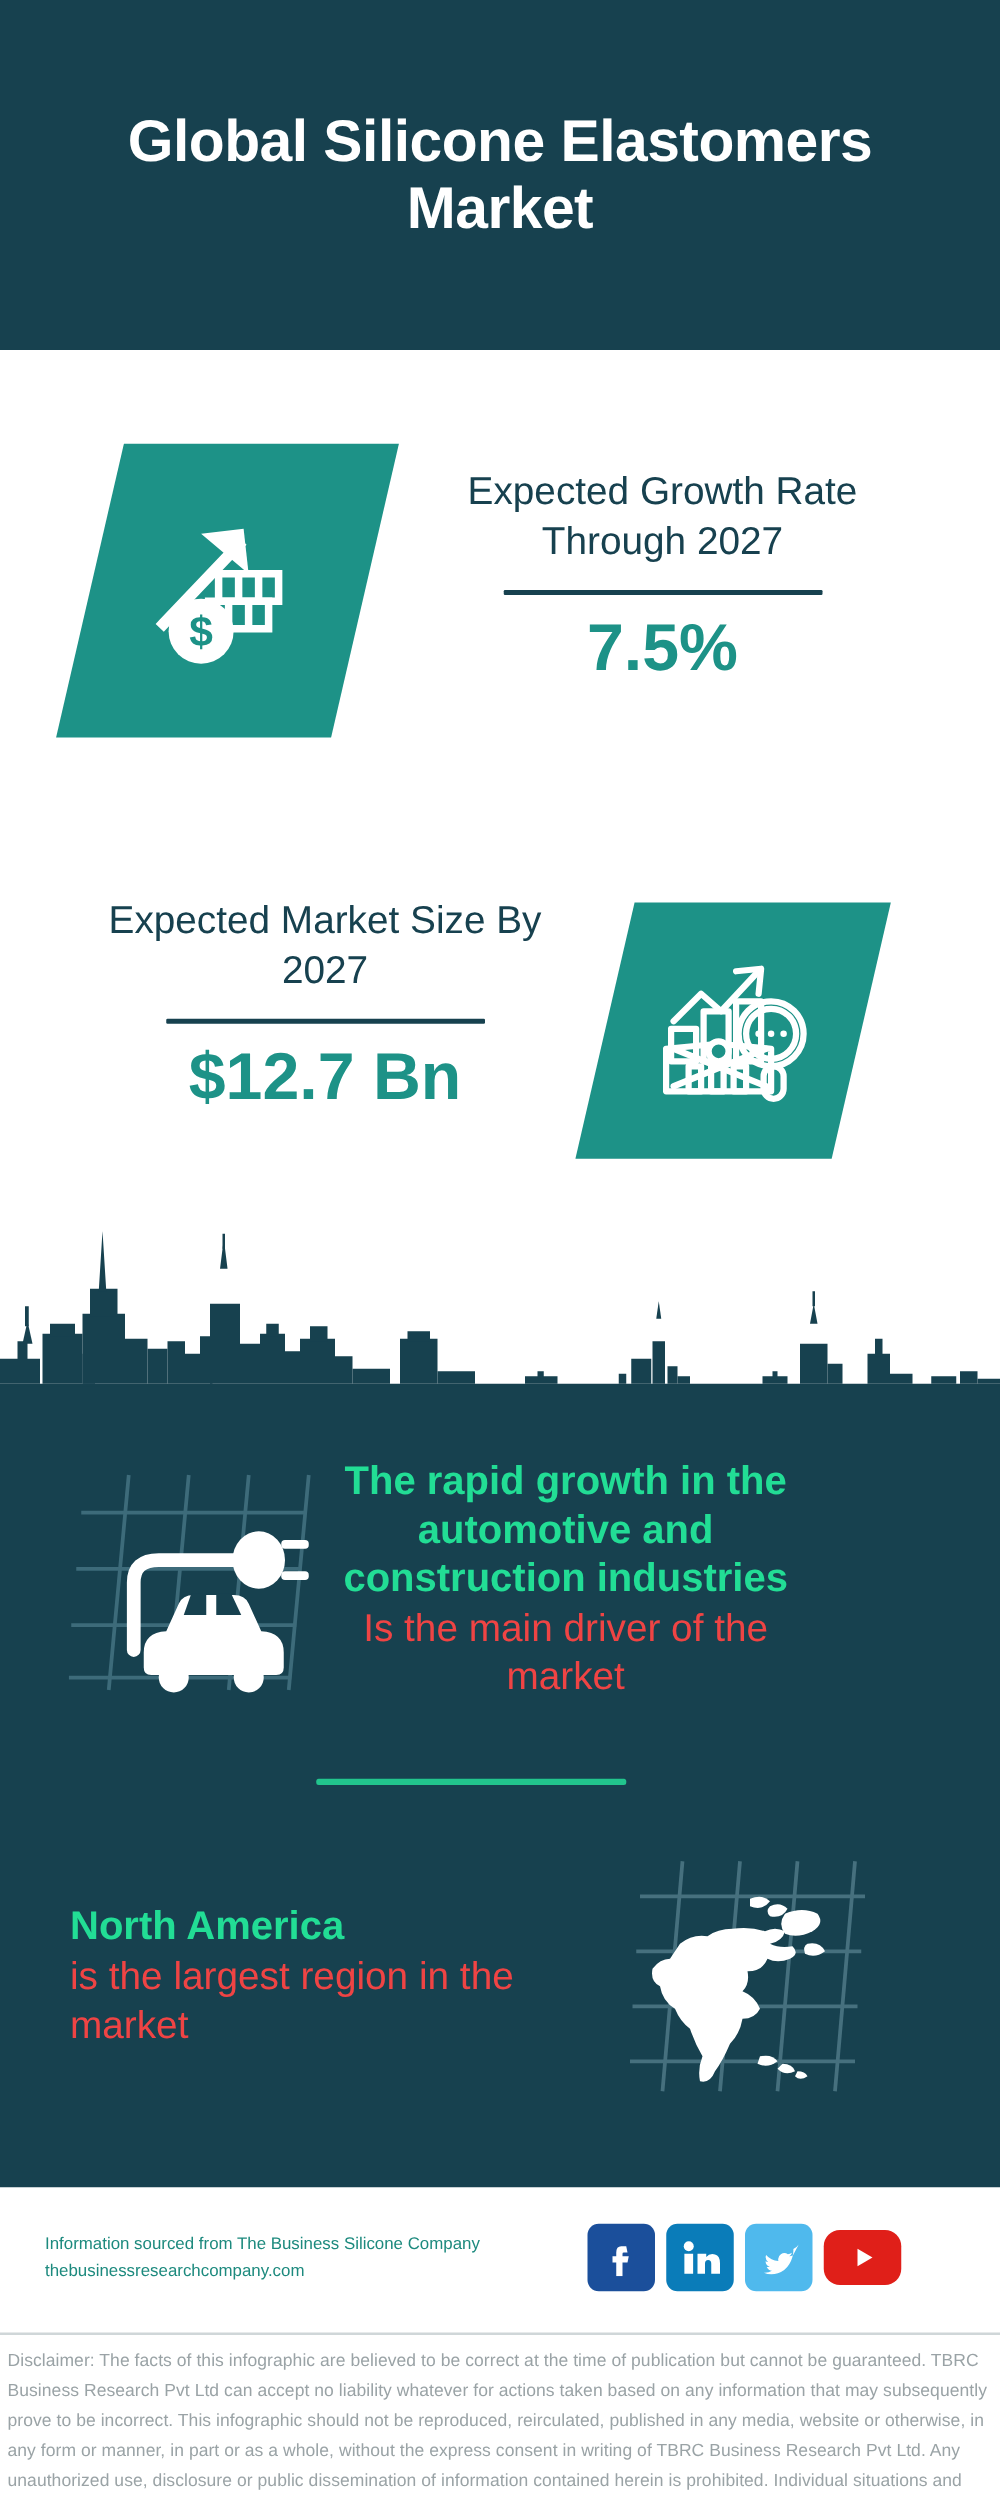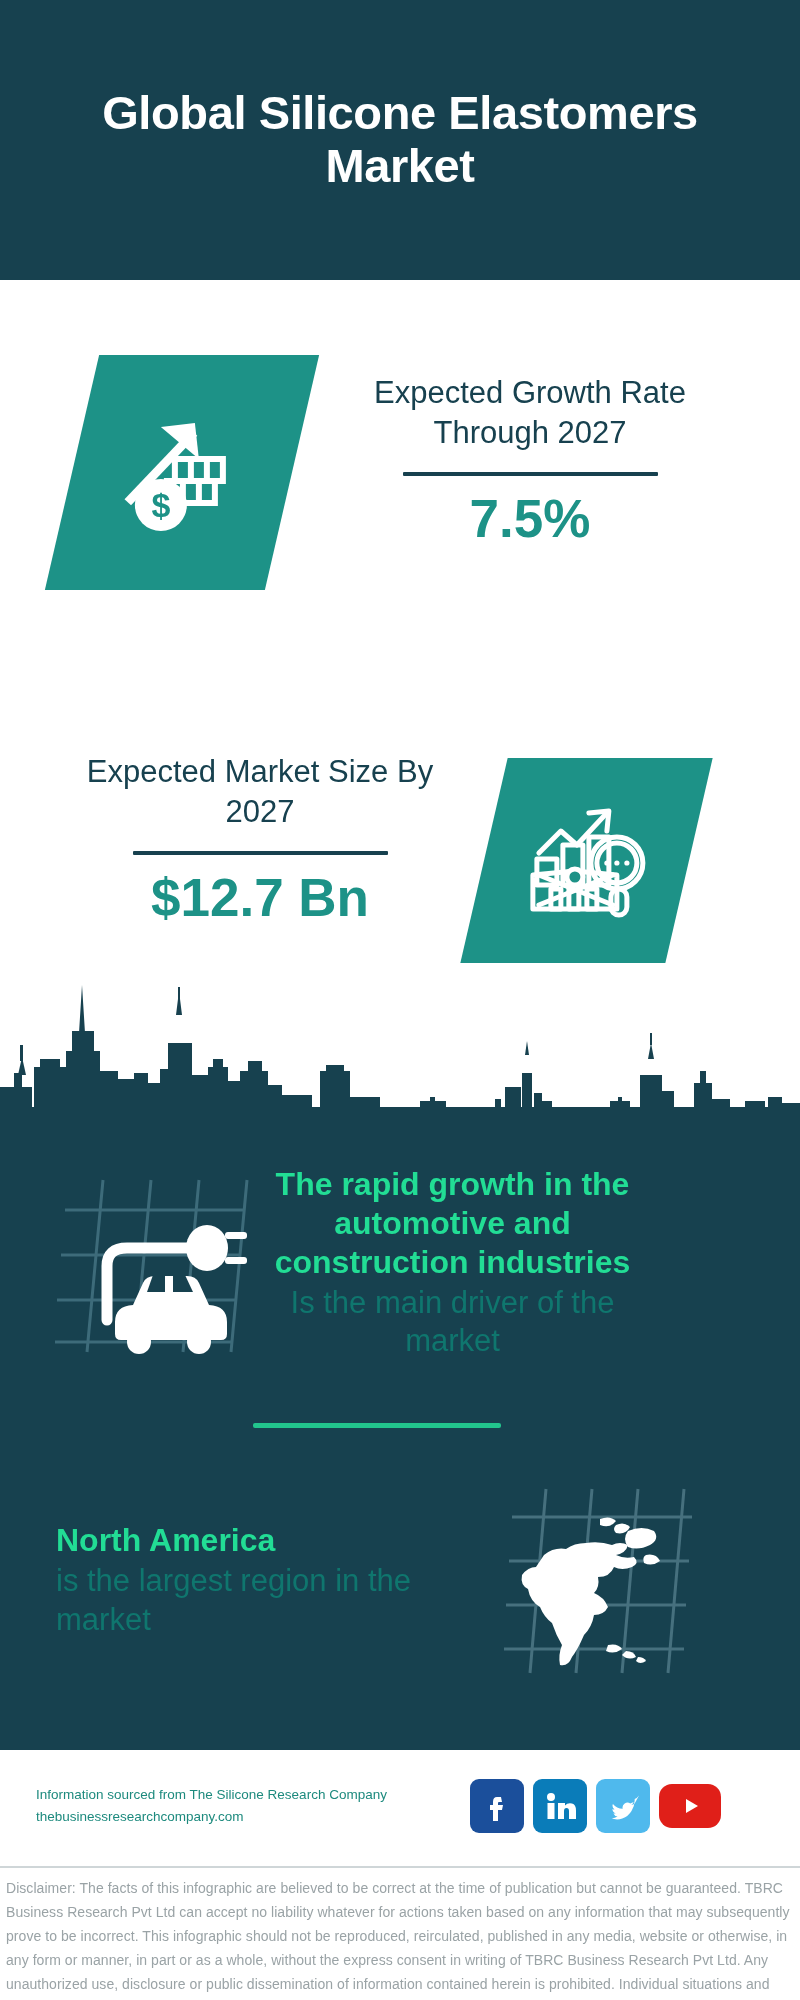--- a/index.html
+++ b/index.html
@@ -82,21 +82,21 @@
   .stat-value {
     color: #1d9287;
     font-size: 53px;
     font-weight: bold;
     line-height: 1.1;
   }
 
   
   .stat2 {
     position: absolute;
-    top: 736px; left: 0;
+    top: 700px; left: 0;
     width: 728px;
     height: 260px;
     display: flex;
     align-items: flex-start;
   }
   .stat2-text {
     margin-left: 60px;
     padding-top: 16px;
     width: 400px;
     text-align: center;
@@ -140,21 +140,21 @@
     text-align: center;
   }
   .hl-green {
     color: #22dd95;
     font-size: 32px;
     font-weight: bold;
     line-height: 1.22;
     display: block;
   }
   .sub-white {
-    color: #0f766e;
+    color: #ef4444;
     font-size: 31px;
     line-height: 1.24;
     display: block;
     margin-top: 2px;
   }
   .mid-rule {
     position: absolute;
     top: 1423px;
     left: 253px;
     width: 248px;
@@ -428,21 +428,21 @@
           <path d="M104,160 q10,-2 14,4 q-8,6 -16,2 z"></path>
           <path d="M122,166 q8,0 10,6 q-8,4 -14,-2 z"></path>
           <path d="M134,172 q6,0 8,4 q-6,4 -10,0 z"></path>
         </g>
       </svg>
     </div>
   </div>
 
   <div class="footer">
     <div class="footer-src">
-      <div>Information sourced from The Silicone Research Company</div>
+      <div>Information sourced from The Business Silicone Company</div>
       <div>thebusinessresearchcompany.com</div>
     </div>
     <div class="socials">
       <div class="sq fb">
         <svg width="30" height="30" viewBox="0 0 30 30">
             <path d="M19,6 h-4 q-4,0 -4,5 v3 h-3 v5 h3 v11 h5 v-11 h4 l1,-5 h-5 v-2 q0,-1 1,-1 h3 z" fill="#ffffff"></path>
           </svg>
       </div>
       <div class="sq li">
         <svg width="32" height="32" viewBox="0 0 32 32">

